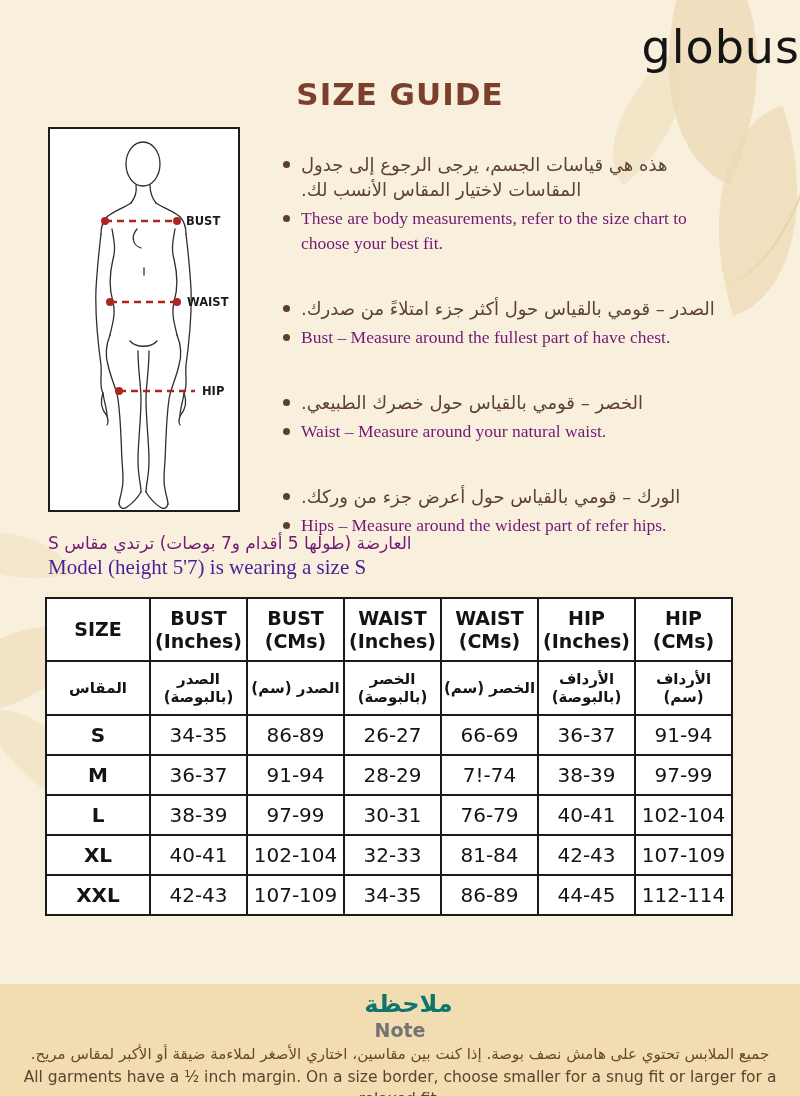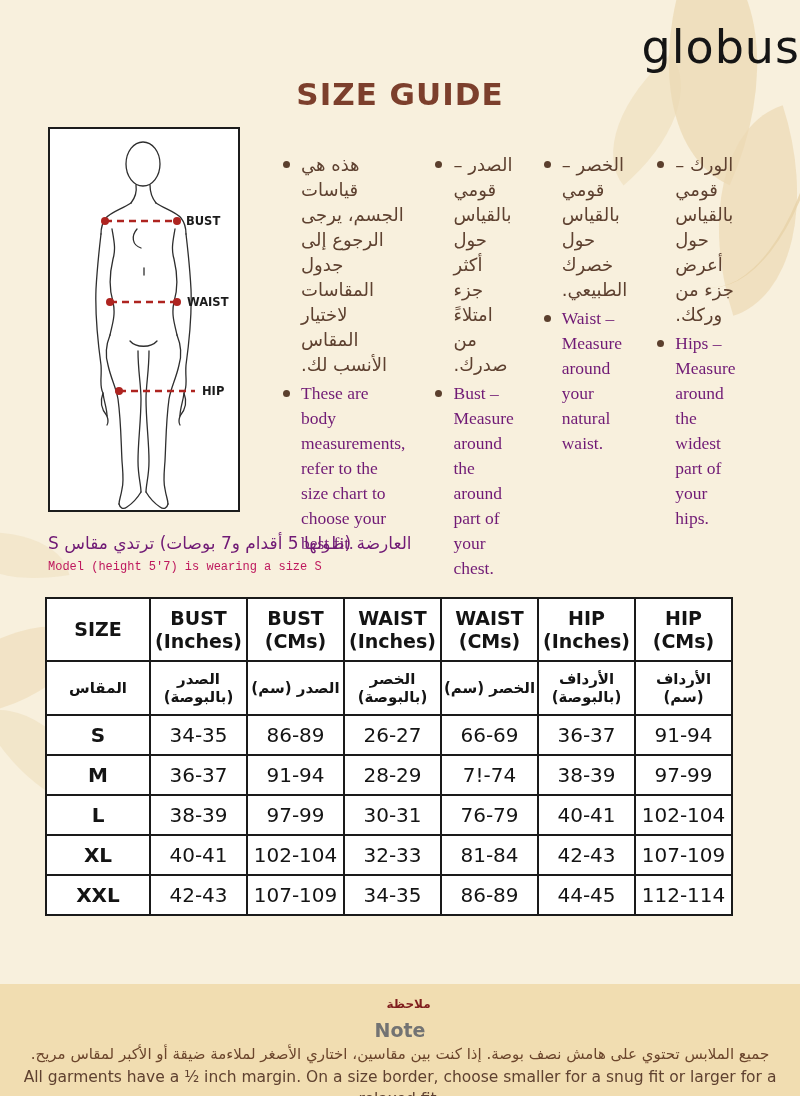--- a/index.html
+++ b/index.html
@@ -43,21 +43,21 @@
   
   .figure-panel {
     position:absolute; left:48px; top:127px; width:192px; height:385px;
     background:#ffffff; border:2px solid #1c1c1c;
   }
   .figure-panel svg { display:block; width:188px; height:381px; }
 
   
   .bullets {
     position:absolute; left:283px; top:152px; width:434px;
-    display:flex; flex-direction:row; gap:30px;
+    display:flex; flex-direction:column; gap:40px;
   }
   .bullet-group { display:flex; flex-direction:column; gap:4px; }
   .bullet-item { display:flex; gap:11px; }
   .bullet-dot {
     width:7px; height:7px; border-radius:50%; background:#5b3f2d;
     flex:0 0 7px; margin-top:9px;
   }
   .bullet-text-ar {
     flex:1; direction:rtl; text-align:left;
     font-size:18px; line-height:25px; color:#5e4130;
@@ -69,22 +69,22 @@
   }
 
   
   .model-note { position:absolute; left:48px; top:531px; width:520px; }
   .model-ar {
     direction:rtl; text-align:center; width:fit-content;
     font-size:17px; line-height:24px; color:#701a75;
     font-family:"DejaVu Sans", sans-serif;
   }
   .model-en {
-    font-size:12px; line-height:24px; color:#be185d;
-    font-family:Liberation Mono, monospace;
+    font-size:21px; line-height:24px; color:#4c1d95;
+    font-family:Liberation Serif, serif;
   }
 
   
   .size-table-wrap { position:absolute; left:45px; top:597px; width:710px; }
   table.size-table {
     width:688px; border-collapse:collapse; background:#ffffff;
     table-layout:fixed;
   }
   table.size-table col.c0 { width:104px; }
   table.size-table th, table.size-table td {
@@ -94,21 +94,21 @@
   tr.hdr-en th { height:63px; font-size:19px; font-weight:700; line-height:23px; }
   tr.hdr-ar th { height:54px; font-size:15px; font-weight:700; line-height:18px; direction:rtl; }
   tr.data-row td { height:40px; font-size:20px; font-weight:500; }
   tr.data-row td.size-cell { font-weight:700; }
 
   
   .note-section {
     position:absolute; left:0; top:984px; width:800px; height:112px;
     background:#f1ddb1; text-align:center; padding-top:7px;
   }
-  .note-title-ar { font-size:12px; font-weight:700; color:#7f1d1d; line-height:26px; direction:rtl;padding-left:17px; }
+  .note-title-ar { font-size:24px; font-weight:700; color:#0f766e; line-height:26px; direction:rtl;padding-left:17px; }
   .note-title-en { font-size:19px; font-weight:700; color:#737373; line-height:26px; }
   .note-body-ar  { font-size:15px; color:#6b452c; line-height:23px; direction:rtl; margin-top:0;text-align:center; }
   .note-body-en  { font-size:15.5px; color:#5f4130; line-height:22px; }
 </style>
 </head>
 <body>
 
 <div class="leaf a deco-tr1"></div>
 <div class="leaf b deco-tr2"></div>
 <div class="leaf a deco-tr3"></div>
@@ -190,41 +190,41 @@
           <div class="bullet-text-en">These are body measurements, refer to the size chart to choose your best fit.</div>
         </div>
       </div>
       <div class="bullet-group">
         <div class="bullet-item">
           <div class="bullet-dot"></div>
           <div class="bullet-text-ar">الصدر – قومي بالقياس حول أكثر جزء امتلاءً من صدرك.</div>
         </div>
         <div class="bullet-item">
           <div class="bullet-dot"></div>
-          <div class="bullet-text-en">Bust – Measure around the around part of your chest.</div>
+          <div class="bullet-text-en">Bust – Measure around the fullest part of have chest.</div>
         </div>
       </div>
       <div class="bullet-group">
         <div class="bullet-item">
           <div class="bullet-dot"></div>
           <div class="bullet-text-ar">الخصر – قومي بالقياس حول خصرك الطبيعي.</div>
         </div>
         <div class="bullet-item">
           <div class="bullet-dot"></div>
           <div class="bullet-text-en">Waist – Measure around your natural waist.</div>
         </div>
       </div>
       <div class="bullet-group">
         <div class="bullet-item">
           <div class="bullet-dot"></div>
           <div class="bullet-text-ar">الورك – قومي بالقياس حول أعرض جزء من وركك.</div>
         </div>
         <div class="bullet-item">
           <div class="bullet-dot"></div>
-          <div class="bullet-text-en">Hips – Measure around the widest part of your hips.</div>
+          <div class="bullet-text-en">Hips – Measure around the widest part of refer hips.</div>
         </div>
       </div>
     </div>
 
   <div class="model-note">
     <div class="model-ar">العارضة (طولها 5 أقدام و7 بوصات) ترتدي مقاس S</div>
     <div class="model-en">Model (height 5'7) is wearing a size S</div>
   </div>
 
   <div class="size-table-wrap">

